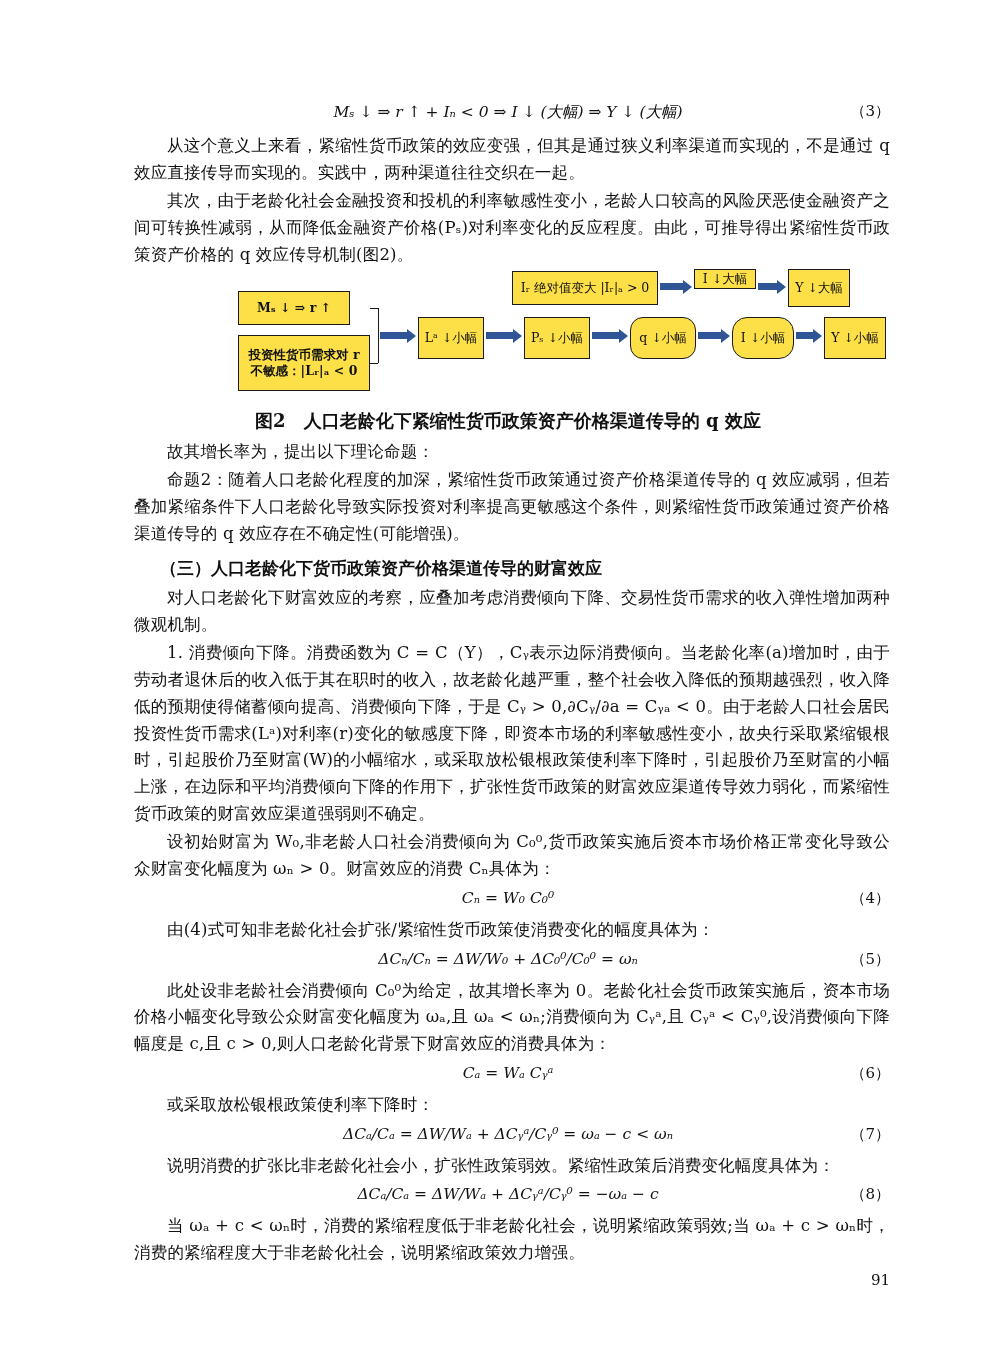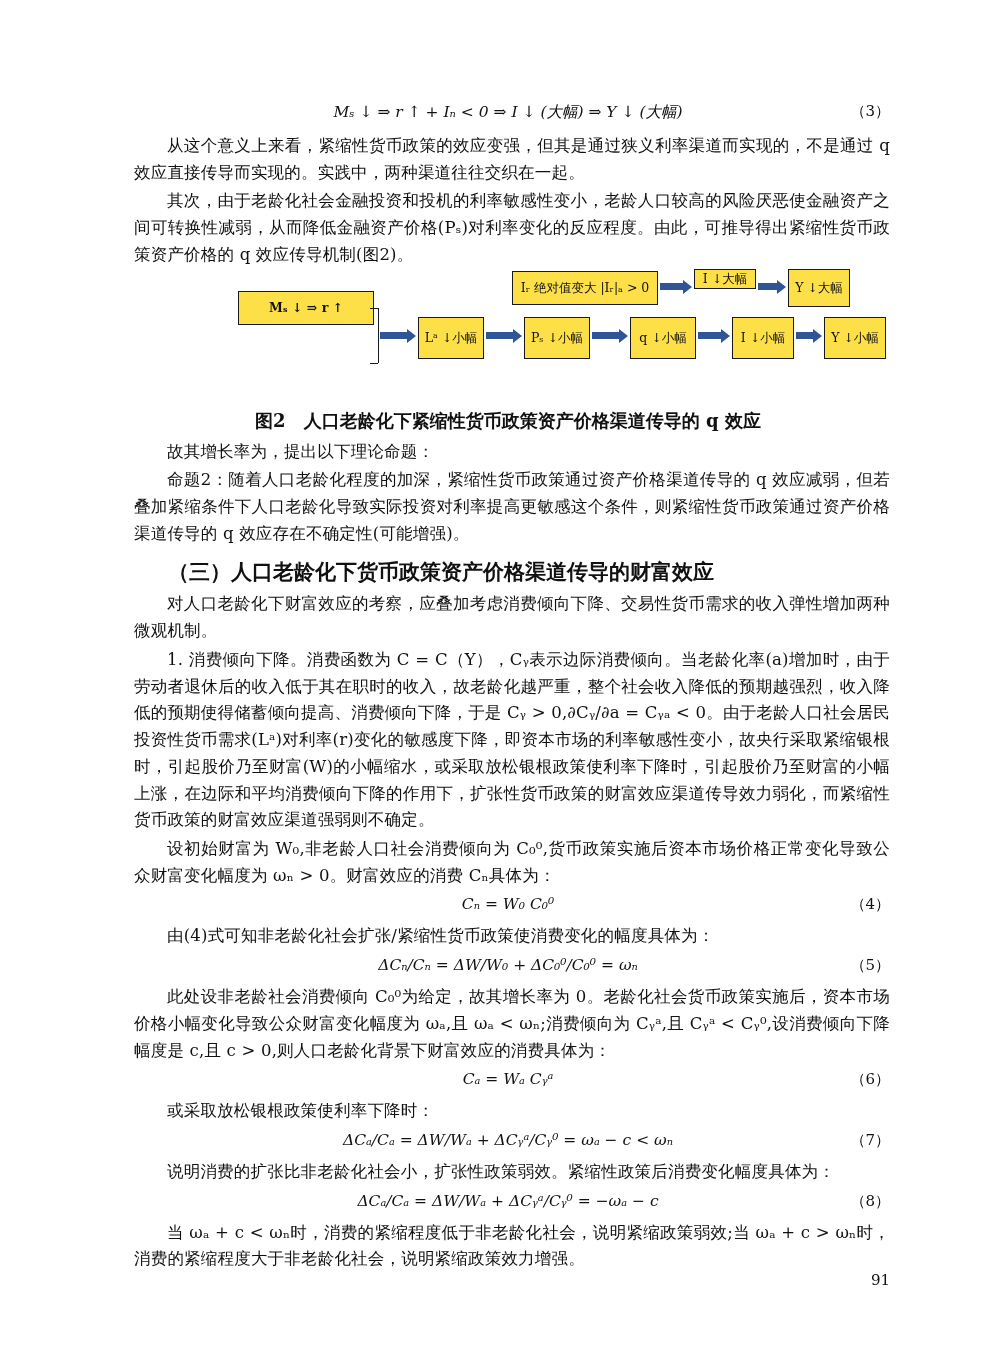--- a/index.html
+++ b/index.html
@@ -47,21 +47,21 @@
   p.para {
     margin: 0 0 2px 8px;
     text-indent: 2em;
     font-size: 16.5px;
     line-height: 1.62;
     text-align: justify;
     letter-spacing: 0.2px;
   }
   .heading {
     margin: 8px 0 2px 0;
-    font-size: 21px;
+    font-size: 17px;
     font-weight: bold;
     text-indent: 2em;
     line-height: 1.62;
   }
   i, .it {
     font-style: italic;
     font-family: "DejaVu Serif", "Liberation Serif", serif;
   }
 
   
@@ -142,22 +142,23 @@
       <span class="eq-body it">Mₛ ↓ ⇒ r ↑ + Iₙ &lt; 0 ⇒ I ↓ (大幅) ⇒ Y ↓ (大幅)</span>
       <span class="eq-num">（3）</span>
     </div>
 
     <p class="para">从这个意义上来看，紧缩性货币政策的效应变强，但其是通过狭义利率渠道而实现的，不是通过 q 效应直接传导而实现的。实践中，两种渠道往往交织在一起。</p>
     <p class="para">其次，由于老龄化社会金融投资和投机的利率敏感性变小，老龄人口较高的风险厌恶使金融资产之间可转换性减弱，从而降低金融资产价格(Pₛ)对利率变化的反应程度。由此，可推导得出紧缩性货币政策资产价格的 q 效应传导机制(图2)。</p>
 
     <div class="figure">
       <div class="fig-canvas">
 
-        <div class="box" style="left:112px; top:8px; width:136px; height:34px; font-weight:bold;">Mₛ ↓ ⇒ r ↑</div>
-
+        <div class="box" style="left:112px; top:8px; width:112px; height:34px; font-weight:bold;">Mₛ ↓ ⇒ r ↑</div>
+
+        <div class="box" style="left:112px; top:52px; width:132px; height:56px; font-weight:bold;">投资性货币需求对 r 不敏感：|Lᵣ|ₐ &lt; 0</div>
 
         <div class="vline" style="left:252px; top:25px; height:55px;"></div>
         <div class="hline" style="left:244px; top:25px; width:8px;"></div>
         <div class="hline" style="left:244px; top:80px; width:8px;"></div>
 
         <div class="arrow" style="left:254px; top:47px; width:36px;">
           <div class="shaft"></div>
             <div class="head"></div>
         </div>
 
@@ -168,21 +169,21 @@
             <div class="head"></div>
         </div>
 
         <div class="box" style="left:398px; top:34px; width:66px; height:42px;">Pₛ ↓小幅</div>
 
         <div class="arrow" style="left:466px; top:47px; width:36px;">
           <div class="shaft"></div>
             <div class="head"></div>
         </div>
 
-        <div class="box" style="left:504px; top:34px; width:66px; height:42px;">q ↓小幅</div>
+        <div class="box" style="left:504px; top:34px; width:66px; height:42px;border-radius:13px;">q ↓小幅</div>
 
         <div class="box" style="left:386px; top:-12px; width:146px; height:34px;">Iᵣ 绝对值变大 |Iᵣ|ₐ &gt; 0</div>
 
         <div class="arrow" style="left:534px; top:-2px; width:32px;">
           <div class="shaft"></div>
             <div class="head"></div>
         </div>
 
         <div class="box" style="left:568px; top:-14px; width:62px; height:20px;">I ↓大幅</div>
 
@@ -191,21 +192,21 @@
             <div class="head"></div>
         </div>
 
         <div class="box" style="left:662px; top:-14px; width:62px; height:38px;">Y ↓大幅</div>
 
         <div class="arrow" style="left:572px; top:47px; width:32px;">
           <div class="shaft"></div>
             <div class="head"></div>
         </div>
 
-        <div class="box" style="left:606px; top:34px; width:62px; height:42px;">I ↓小幅</div>
+        <div class="box" style="left:606px; top:34px; width:62px; height:42px;border-radius:15px;">I ↓小幅</div>
 
         <div class="arrow" style="left:670px; top:47px; width:26px;">
           <div class="shaft"></div>
             <div class="head"></div>
         </div>
 
         <div class="box" style="left:698px; top:34px; width:62px; height:42px;">Y ↓小幅</div>
 
       </div>
       <div class="fig-caption">

